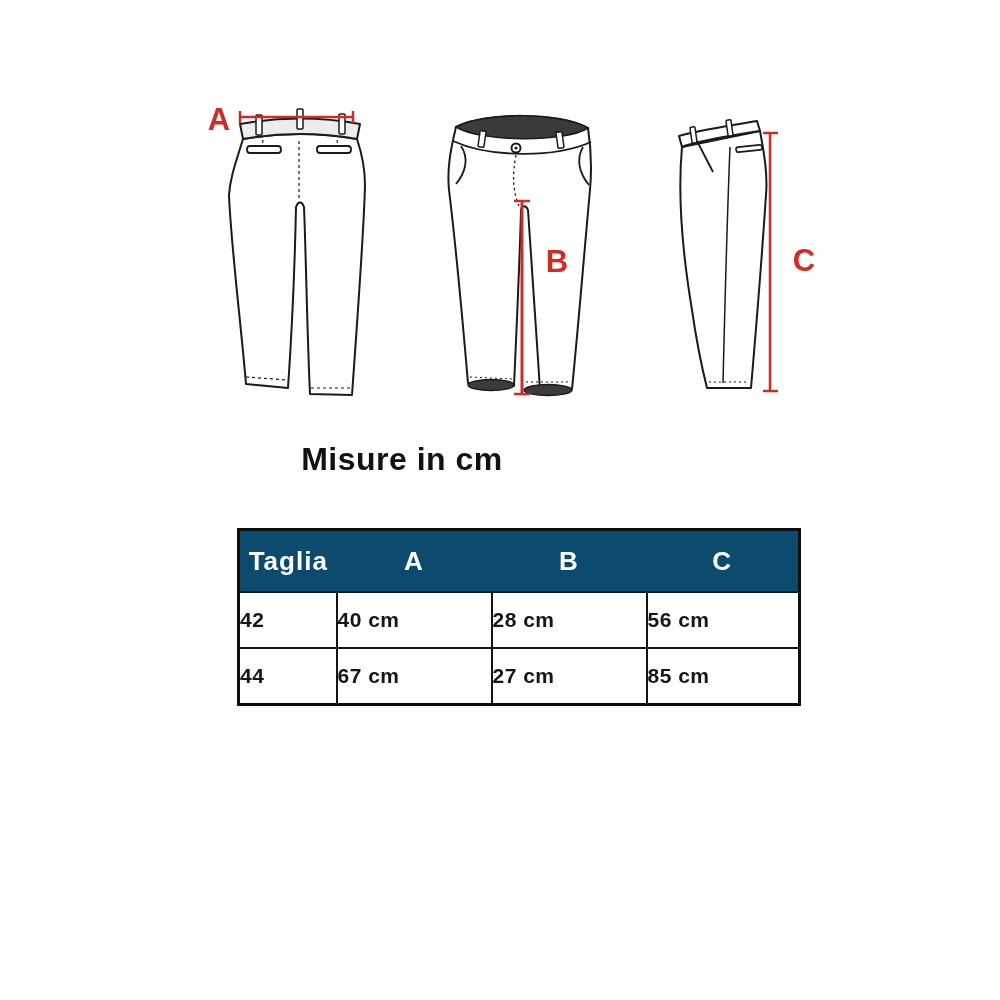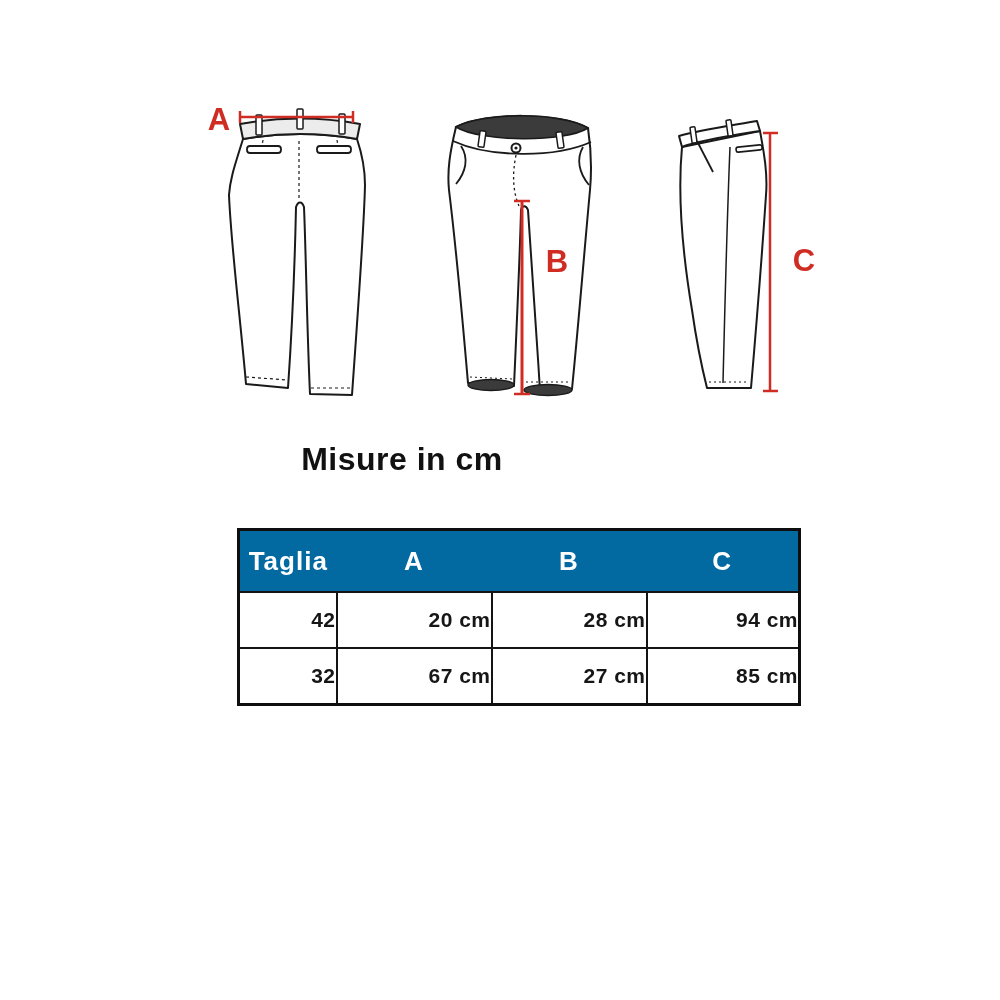--- a/index.html
+++ b/index.html
@@ -12,27 +12,27 @@
     position:absolute;left:0;top:441px;width:804px;
     text-align:center;font-size:32px;font-weight:700;color:#111111;
     letter-spacing:0.5px;margin:0;
   }
   table.size-table{
     position:absolute;left:237px;top:528px;width:561px;
     border-collapse:collapse;table-layout:fixed;
     border:3px solid #0e0e0e;
   }
   table.size-table thead th{
-    background:#0369a1;color:#ffffff;height:60px;
+    background:#0c4a6e;color:#ffffff;height:60px;
     font-size:26px;font-weight:700;letter-spacing:1px;
     text-align:center;vertical-align:middle;border:none;padding:0;
   }
   table.size-table tbody td{
     background:#ffffff;border:2.5px solid #141414;height:54px;
-    text-align:right;vertical-align:middle;
+    text-align:left;vertical-align:middle;
     font-size:21px;font-weight:700;color:#161616;letter-spacing:0.5px;padding:0;
   }
   .red-label{font-size:31px;font-weight:700;fill:#cf2d24;}
   .ink{stroke:#1a1a1a;}
 </style>
 </head>
 <body>
 
 <div class="page">
 
@@ -155,26 +155,26 @@
       <tr>
         <th>Taglia</th>
         <th>A</th>
         <th>B</th>
         <th>C</th>
       </tr>
     </thead>
     <tbody>
       <tr>
         <td>42</td>
-        <td>20 cm</td>
+        <td>40 cm</td>
         <td>28 cm</td>
-        <td>94 cm</td>
+        <td>56 cm</td>
       </tr>
       <tr>
-        <td>32</td>
+        <td>44</td>
         <td>67 cm</td>
         <td>27 cm</td>
         <td>85 cm</td>
       </tr>
     </tbody>
   </table>
 
 </div>
 
 </body></html>

